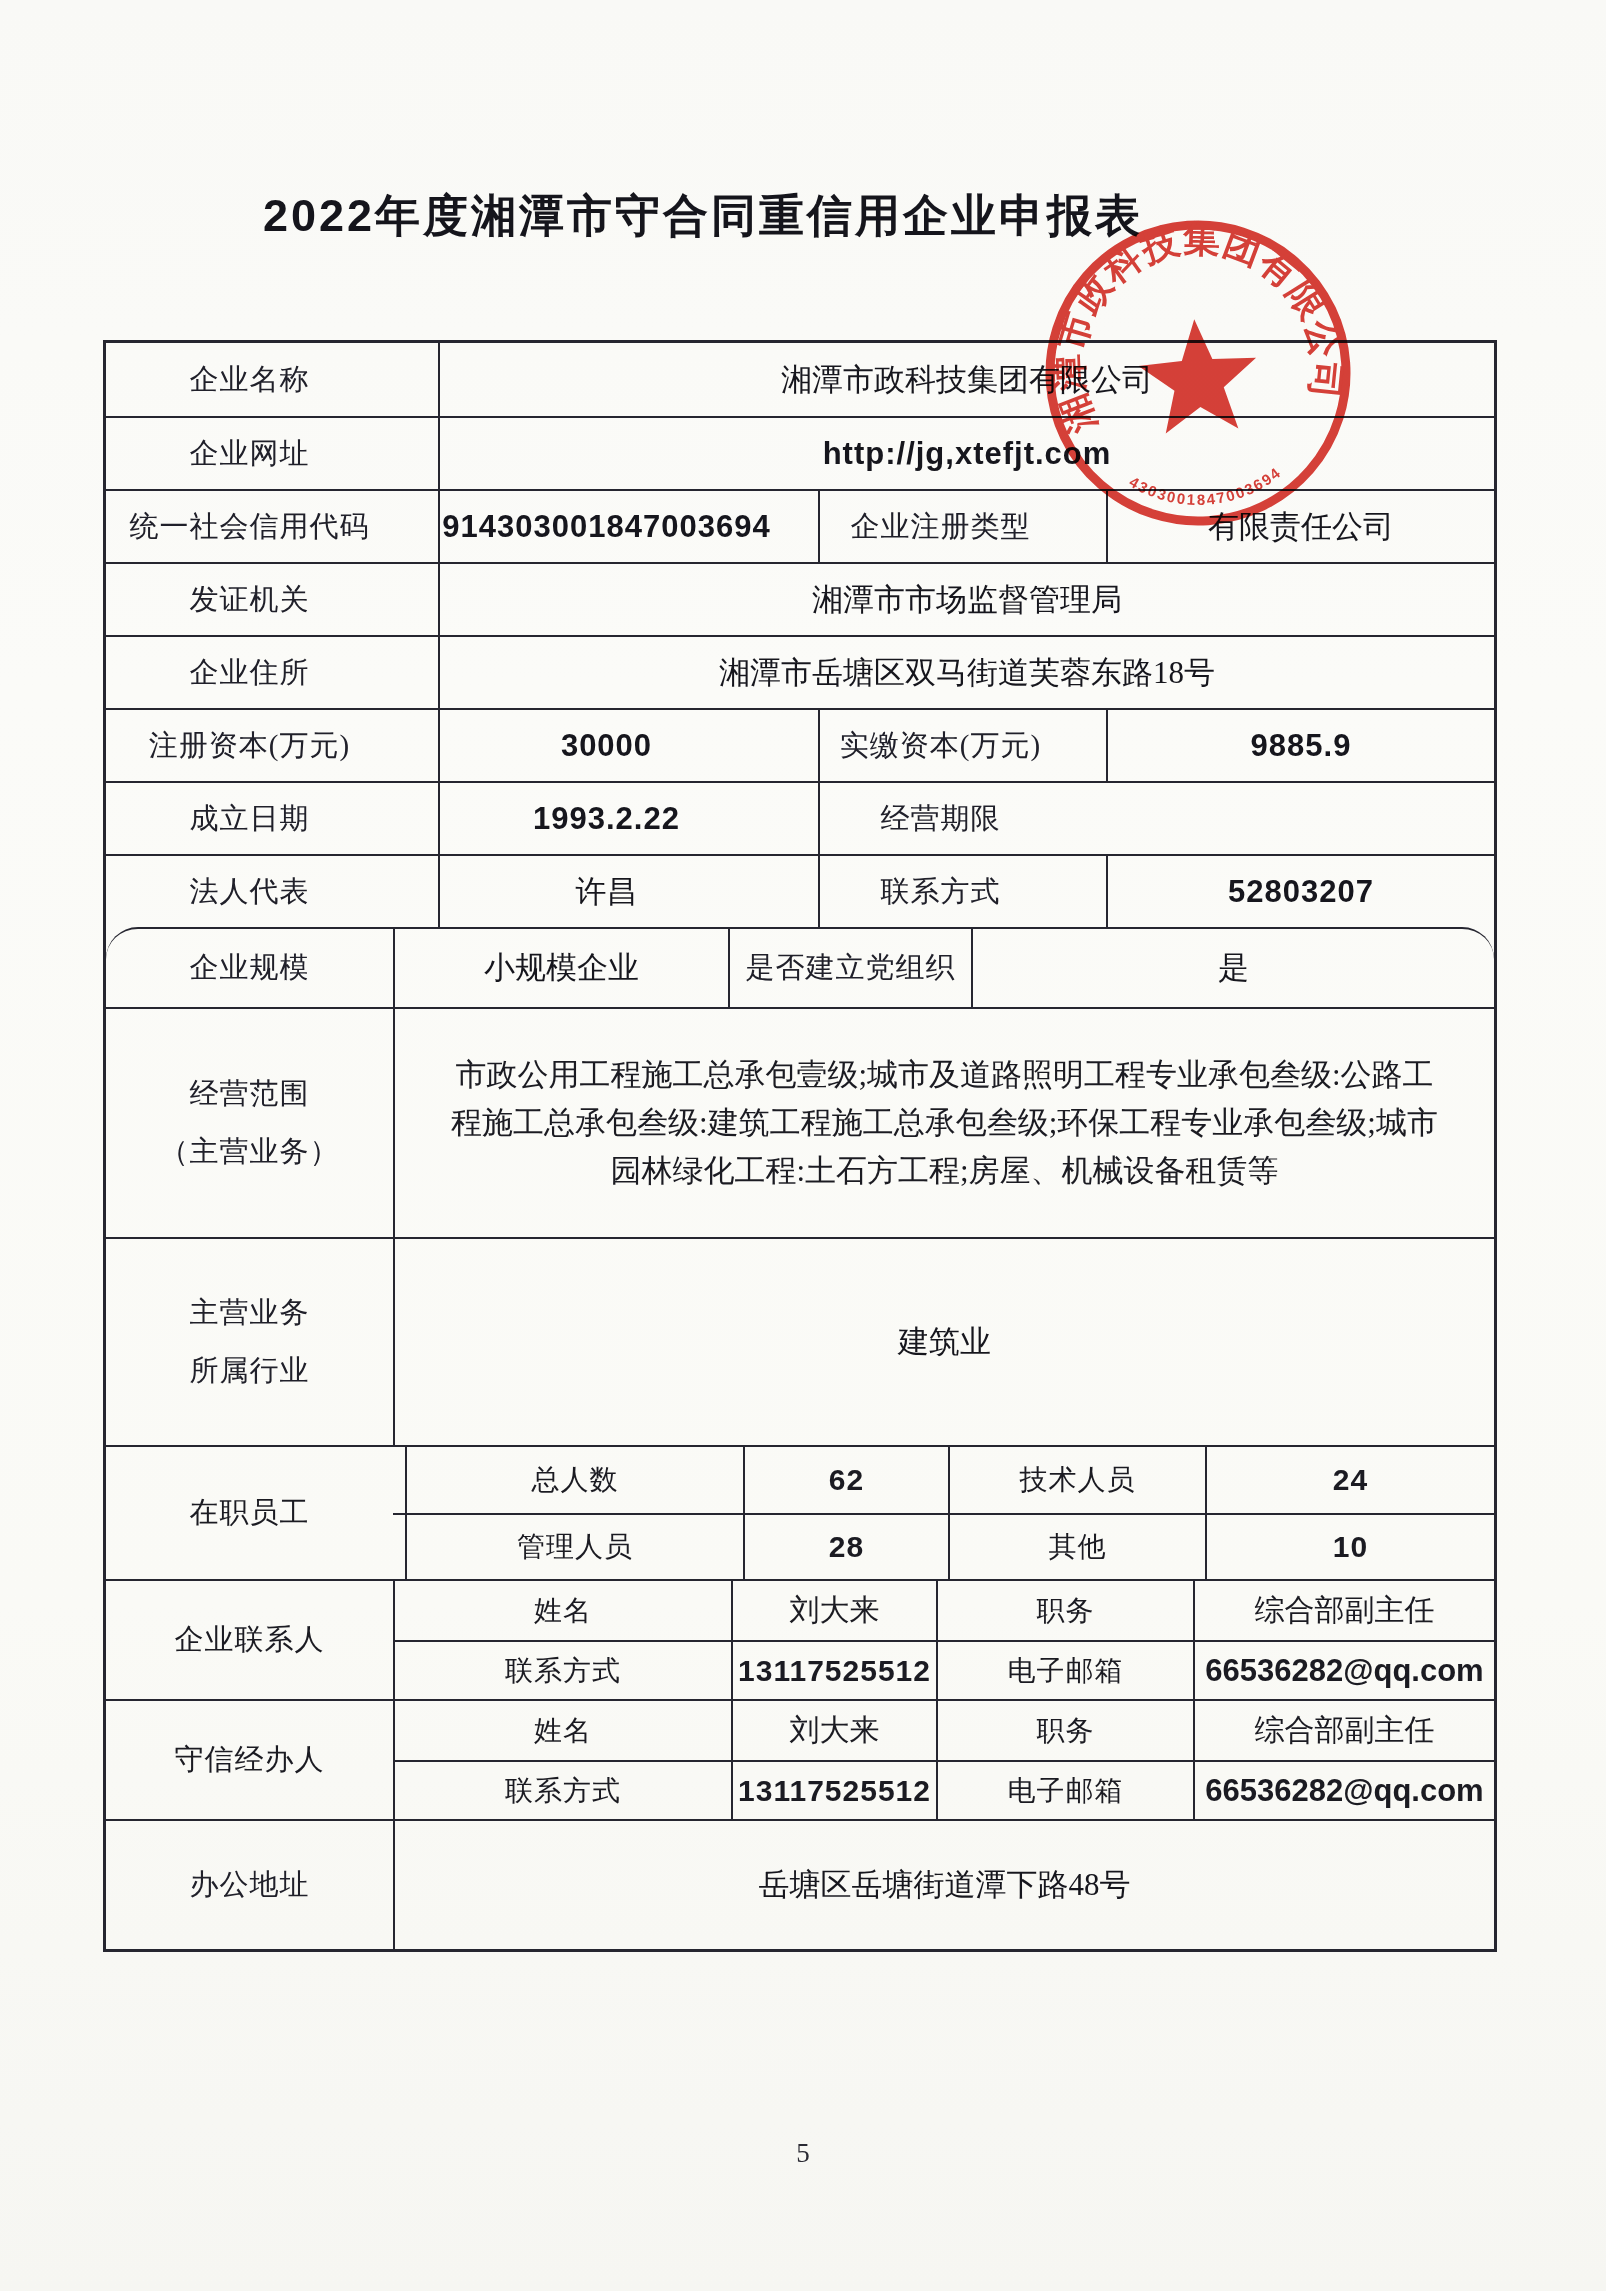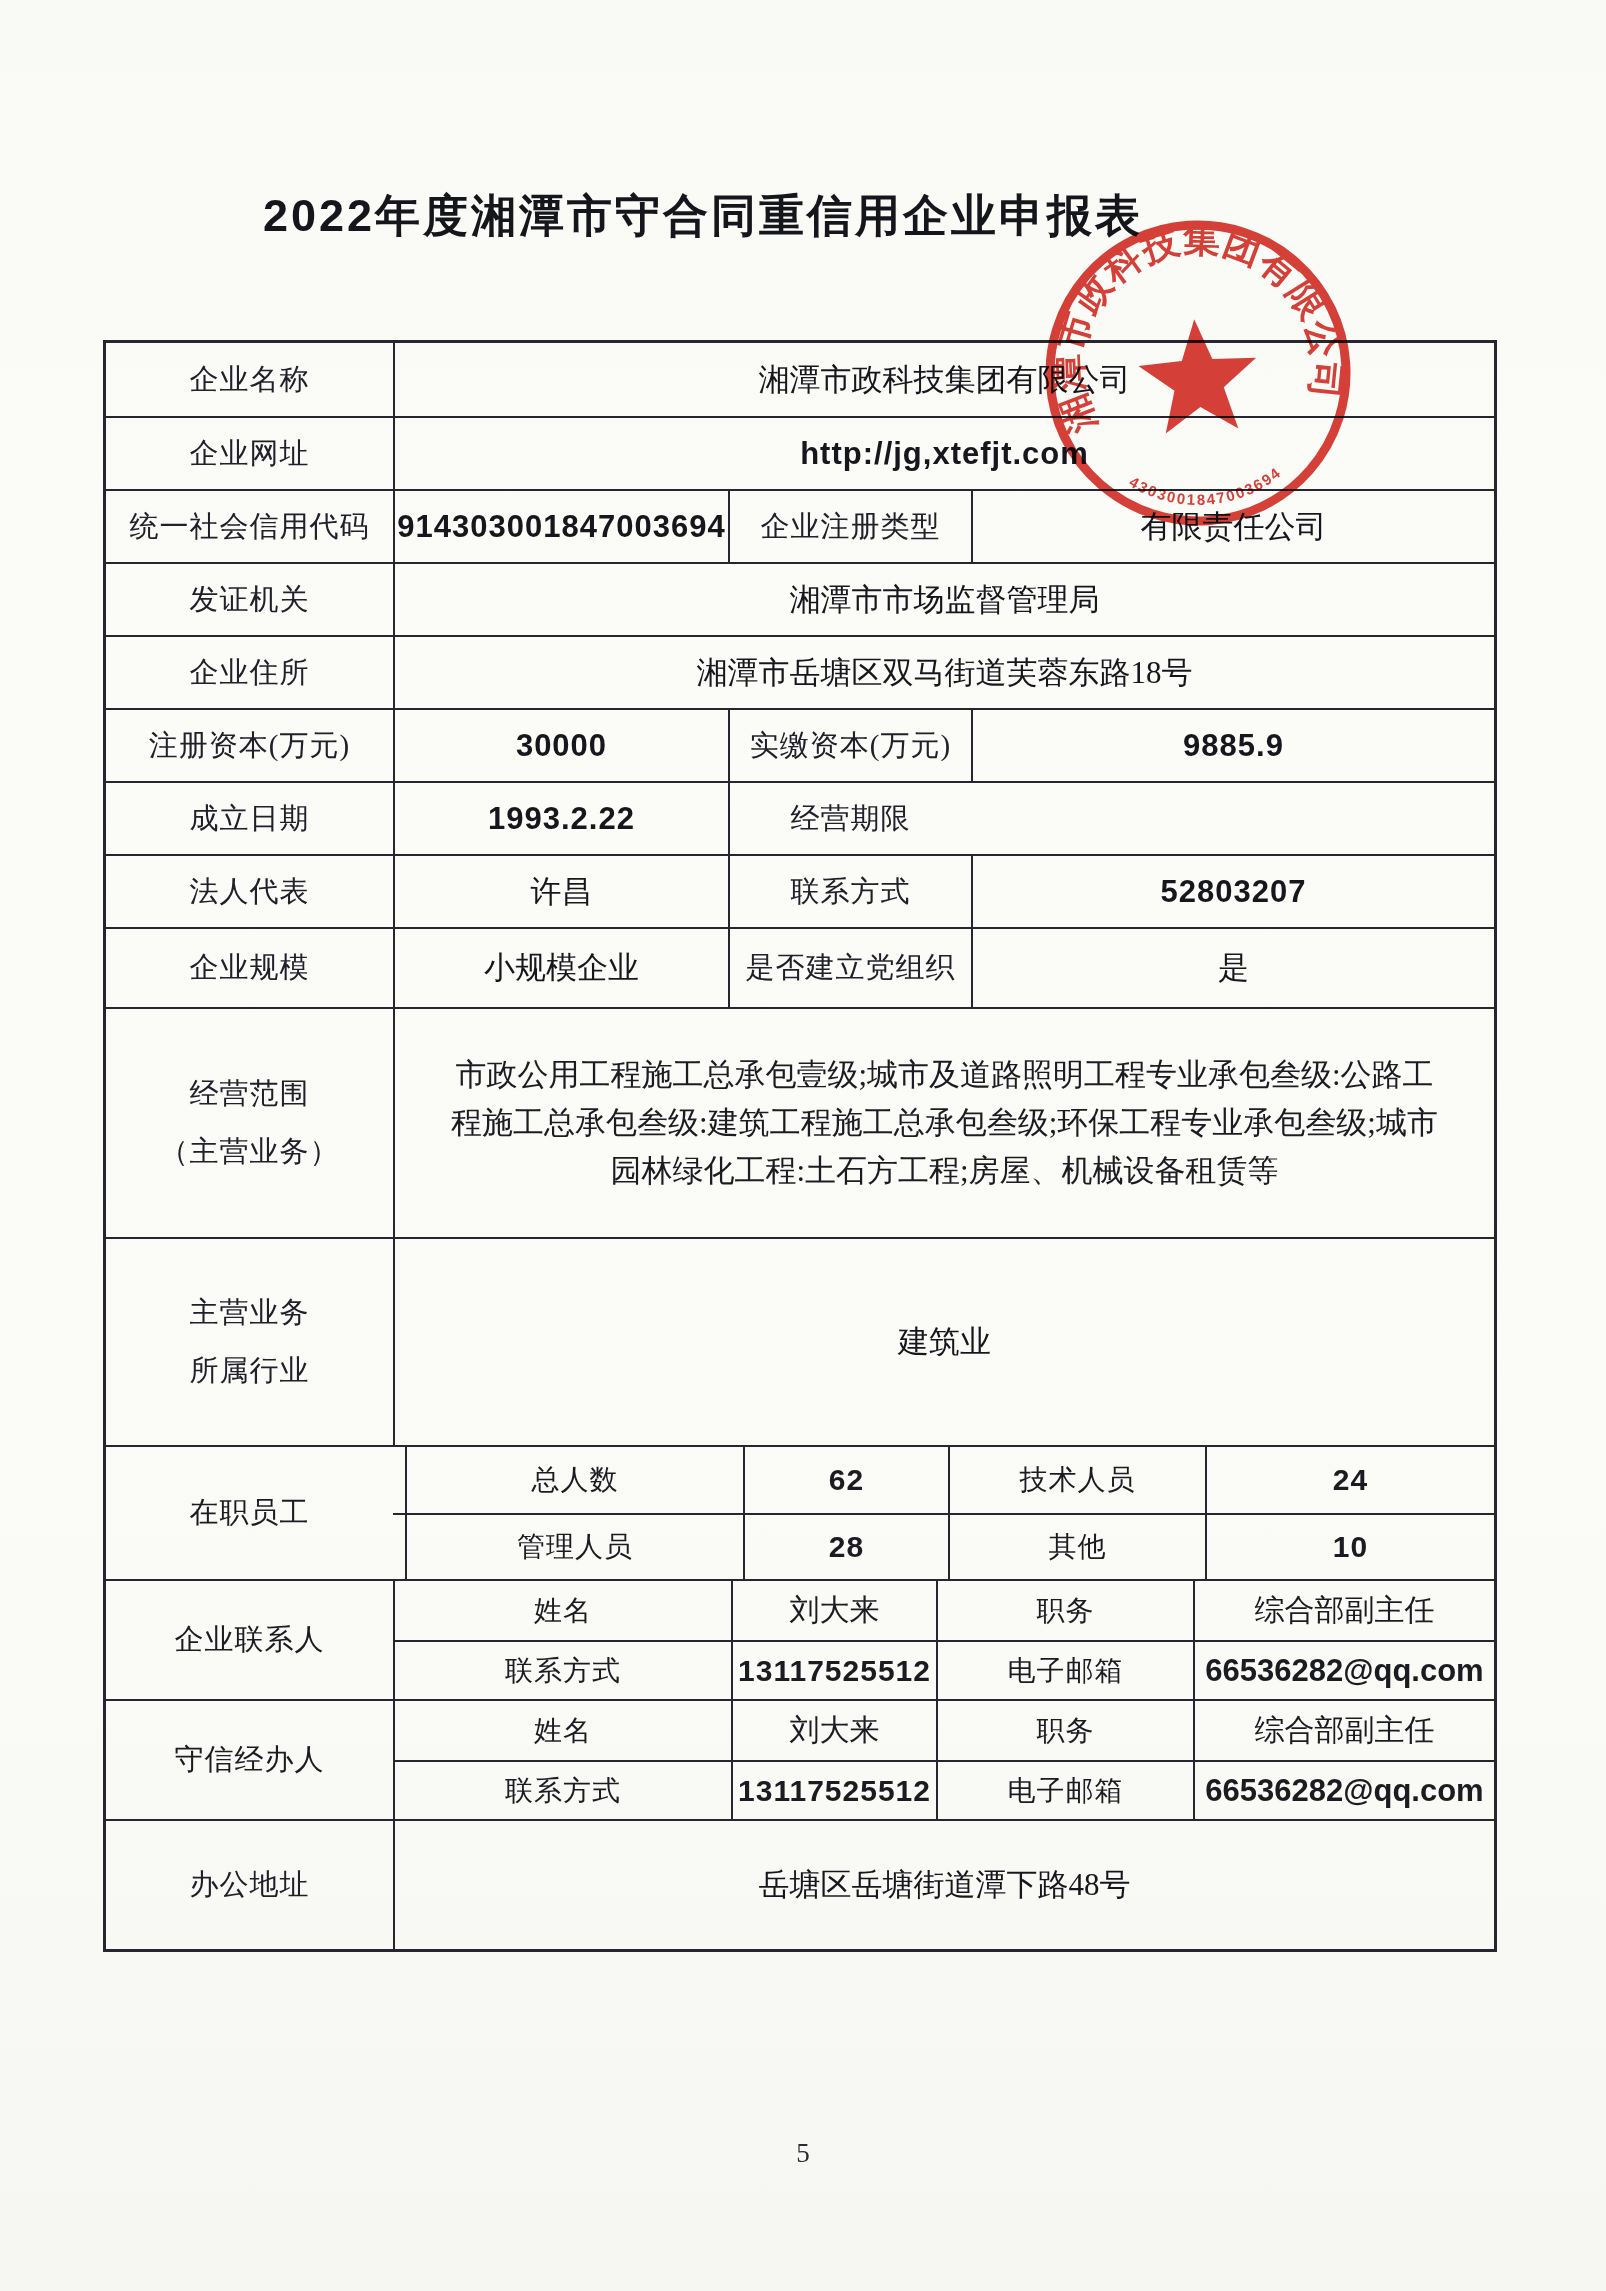--- a/index.html
+++ b/index.html
@@ -21,21 +21,21 @@
     color:#15151c;
   }
   .form {
     position:absolute; left:103px; top:340px; width:1394px;
     border:3px solid #262630;
   }
   .row { display:grid; align-items:stretch; }
   .row + .row, .sect + .row, .row + .sect, .sect + .sect { border-top:2px solid #262630; }
   .c2 { grid-template-columns:287px 1fr; }
   .c4 { grid-template-columns:287px 335px 243px 1fr; }
-  .h73 { height:73px; } .h80 { height:80px; }
+  .h73 { height:73px;gap:45px; } .h80 { height:80px;border-radius:32px; }
   .h230 { height:230px; } .h208 { height:208px; } .h130 { height:130px; }
   .cell {
     display:flex; flex-direction:column; align-items:center; justify-content:center;
     text-align:center; padding:0 6px; min-width:0;
   }
   .cell + .cell { border-left:2px solid #262630; }
   .lab { font-size:29px; letter-spacing:1px; color:#20202a; }
   .val { font-size:31px; color:#16161d; }
   .sans { font-family:"Liberation Sans","DejaVu Sans",sans-serif; font-weight:600; letter-spacing:1px; }
   .scope-val { font-size:31px; line-height:1.55; padding:0 45px; }

